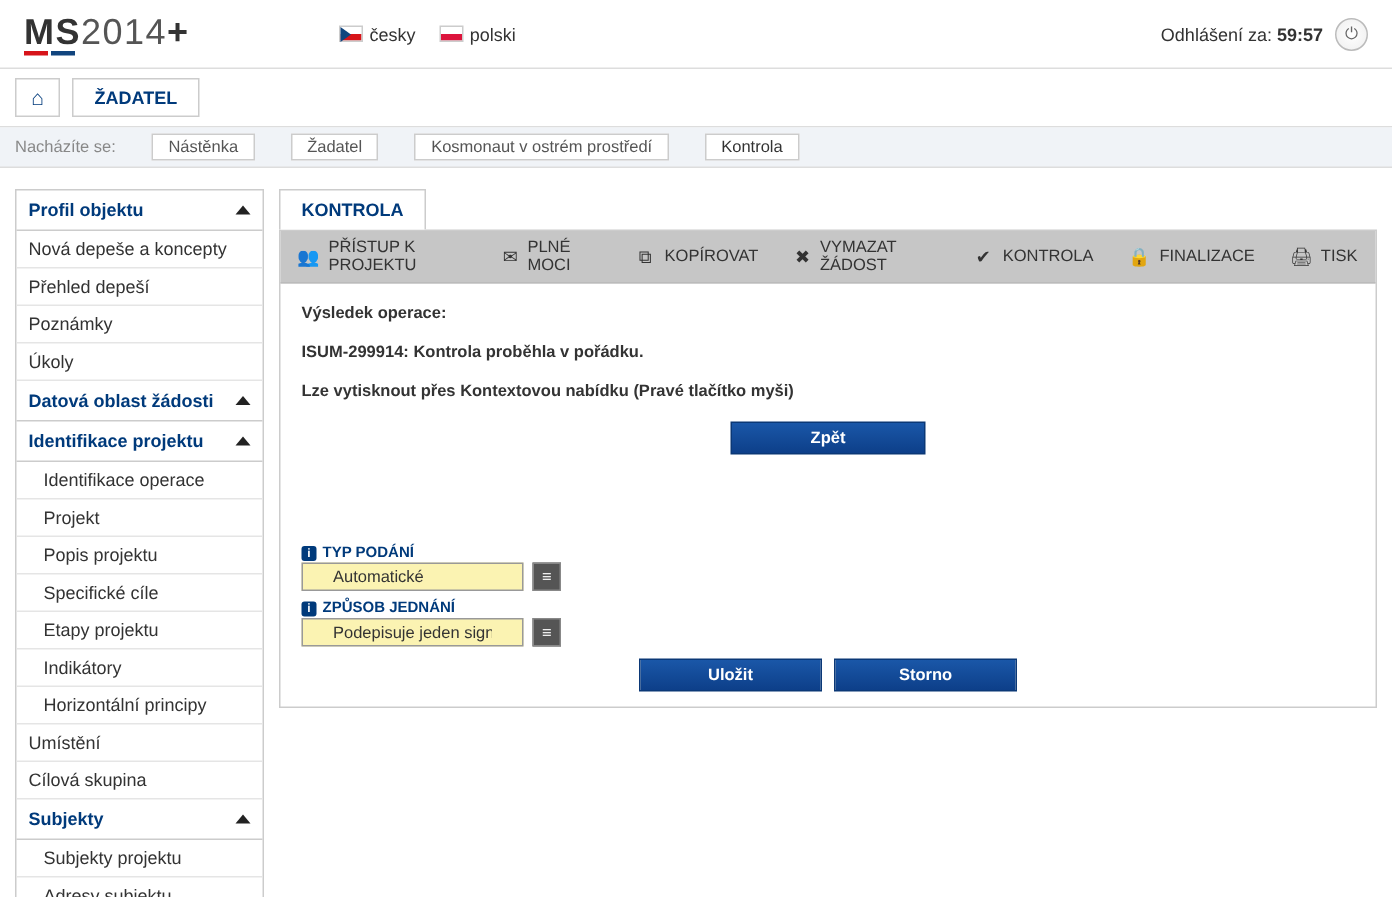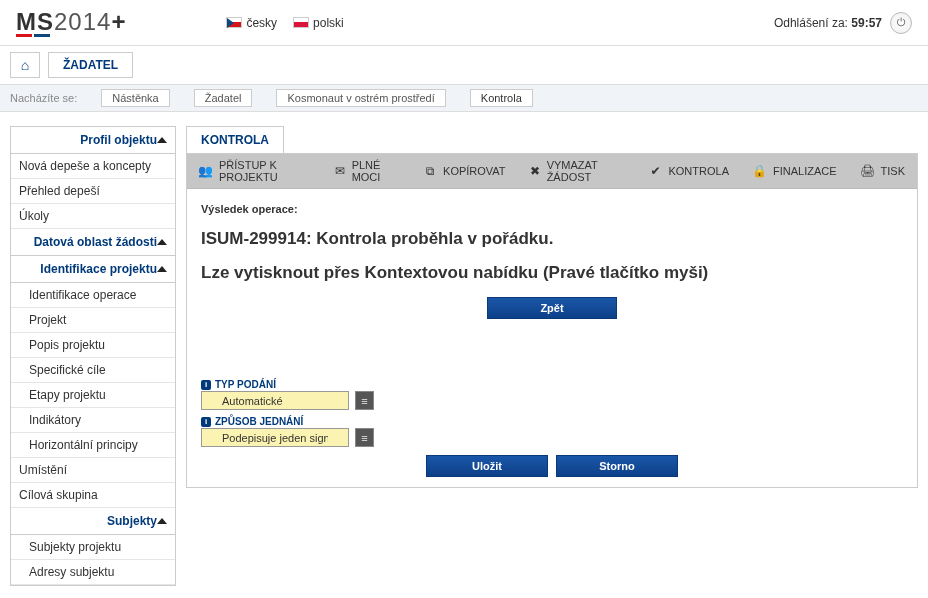--- a/index.html
+++ b/index.html
@@ -27,37 +27,37 @@
   .napoveda-btn { height:26px; padding:0 14px; border:1px solid #ccc; background:#fff; font-weight:700; color:#003a7b; font-size:12px; cursor:pointer; }
 
   .breadcrumbs { background:#f0f3f7; padding:4px 10px; display:flex; align-items:center; gap:24px; font-size:11px; color:#777; border-bottom:1px solid #ddd; }
   .bc-label { color:#888; }
   .bc-item { border:1px solid #ccc; background:#fff; padding:2px 10px; color:#555; cursor:pointer; }
   .bc-item.current { color:#333; }
 
   .main { display:flex; padding: 14px 10px 0 10px; gap:10px; align-items:flex-start; }
 
   .sidebar { width:166px; border:1px solid #ccc; background:#fff; }
-  .sb-header { font-weight:700; color:#003a7b; padding:6px 8px; border-bottom:1px solid #ccc; display:flex; justify-content:flex-end; align-items:center; cursor:pointer; font-size:12px; }
+  .sb-header { font-weight:700; color:#003a7b; padding:6px 8px; border-bottom:1px solid #ccc; display:flex; justify-content:space-between; align-items:center; cursor:pointer; font-size:12px; }
   .sb-header.sub { color:#337; font-weight:700; }
   .sb-item { padding:5px 8px; border-bottom:1px solid #e5e5e5; cursor:pointer; font-size:12px; color:#333; }
   .sb-indent { padding-left:18px; }
   .chev { width:0; height:0; border-left:5px solid transparent; border-right:5px solid transparent; border-bottom:6px solid #222; }
 
   .content { flex:1; }
   .tab-row { display:flex; }
   .tab { border:1px solid #ccc; border-bottom:none; background:#fff; padding:6px 14px; font-weight:700; color:#003a7b; font-size:12px; }
   .panel { border:1px solid #ccc; background:#fff; }
   .action-bar { display:flex; background:#c6c6c6; border-bottom:1px solid #bbb; }
   .act { display:flex; align-items:center; gap:6px; padding:5px 12px; font-size:11px; color:#333; cursor:pointer; }
   .act .ico { width:14px; height:14px; display:inline-flex; align-items:center; justify-content:center; color:#333; font-size:12px; }
 
   .body-area { padding:14px 14px 10px 14px; }
   .msg { font-size:11px; font-weight:700; margin-bottom:14px; color:#333; }
-  .msg2 { font-size:17px; font-weight:700; margin-bottom:14px; color:#333; }
+  .msg2 { font-size:11px; font-weight:700; margin-bottom:14px; color:#333; }
 
   .btn-blue { background: linear-gradient(#1a57a8,#0d3f89); color:#fff; border:1px solid #0b3876; padding:4px 0; width:122px; font-weight:700; font-size:11px; cursor:pointer; text-align:center; }
   .btn-row { display:flex; justify-content:center; gap:8px; margin-top:8px; }
 
   .field-block { margin-top:60px; }
   .fld-label { font-size:10px; font-weight:700; color:#003a7b; display:flex; align-items:center; gap:4px; }
   .info-ico { width:10px; height:10px; background:#003a7b; color:#fff; font-size:8px; display:inline-flex; align-items:center; justify-content:center; border-radius:2px; }
   .fld-input-row { display:flex; align-items:center; gap:6px; margin-top:1px; margin-bottom:6px; }
   .fld-input { width:148px; height:19px; background:#fbf3b2; border:1px solid #999; padding:1px 20px; font-size:11px; color:#333; }
   .picker-btn { width:19px; height:19px; border:1px solid #888; background:#555; color:#eee; display:flex; align-items:center; justify-content:center; cursor:pointer; font-size:11px; }
@@ -112,20 +112,21 @@
 
 <div class="main">
 
   <div class="sidebar">
     <div class="sb-header">
         <span>Profil objektu</span>
         <span class="chev"></span>
       </div>
     <div class="sb-item">Nová depeše a koncepty</div>
     <div class="sb-item">Přehled depeší</div>
+    <div class="sb-item">Poznámky</div>
     <div class="sb-item">Úkoly</div>
 
     <div class="sb-header">
         <span>Datová oblast žádosti</span>
         <span class="chev"></span>
       </div>
     <div class="sb-header sub" style="color:#003a7b;">
         <span>Identifikace projektu</span>
         <span class="chev"></span>
       </div>

